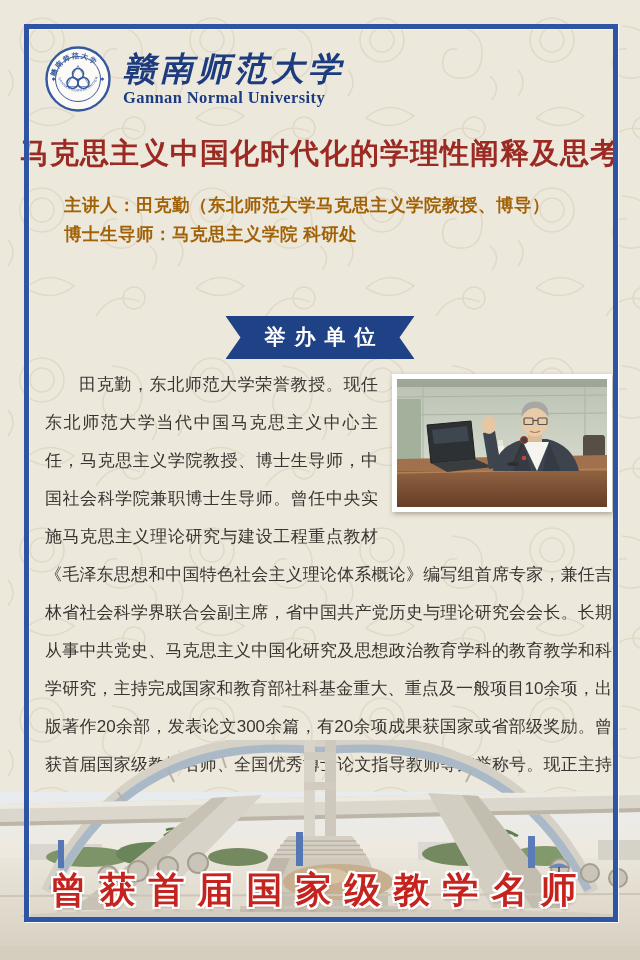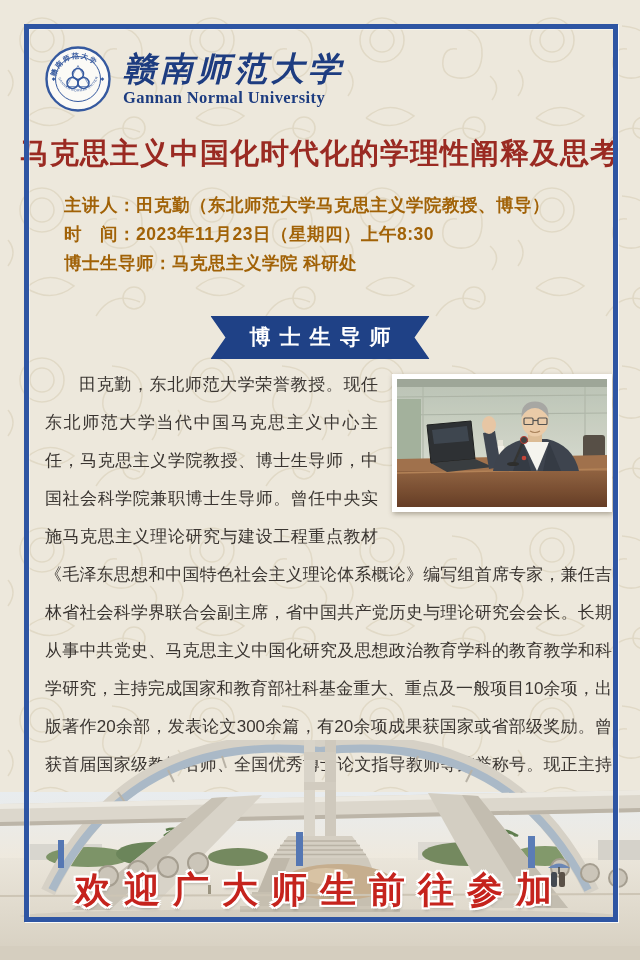--- a/index.html
+++ b/index.html
@@ -116,25 +116,24 @@
   <div class="univ-names">
     <div class="univ-zh">赣南师范大学</div>
     <div class="univ-en">Gannan Normal University</div>
   </div>
 </div>
 
 <div class="title">马克思主义中国化时代化的学理性阐释及思考</div>
 
 <div class="info">
   <div class="info-line">主讲人：田克勤（东北师范大学马克思主义学院教授、博导）</div>
-  <div class="info-line">时　间：2023年11月23日（星期四）上午8:30</div>
   <div class="info-line">博士生导师：马克思主义学院 科研处</div>
 </div>
 
-<div class="banner">博士生导师</div>
+<div class="banner">举办单位</div>
 
 <div class="bio">
   <svg class="speaker-photo" viewBox="0 0 210 128" preserveAspectRatio="none" xmlns="http://www.w3.org/2000/svg">
     <defs>
       <linearGradient id="wall" x1="0" y1="0" x2="0" y2="1">
         <stop offset="0" stop-color="#b7c0b3"></stop>
           <stop offset="1" stop-color="#d6dacf"></stop>
       </linearGradient>
       <linearGradient id="desk" x1="0" y1="0" x2="0" y2="1">
         <stop offset="0" stop-color="#8a5a38"></stop>
@@ -280,15 +279,15 @@
   <path d="M548 128 q11 -9 22 0 z" fill="#6c87b5"></path>
   <line x1="559" y1="127" x2="559" y2="134" stroke="#444" stroke-width="1.5"></line>
   <rect x="551" y="132" width="6" height="15" rx="2" fill="#444a52"></rect>
   <rect x="559" y="132" width="6" height="15" rx="2" fill="#5a5148"></rect>
 
   <ellipse cx="320" cy="176" rx="300" ry="7" fill="#000000" opacity="0.05"></ellipse>
   <rect x="0" y="206" width="640" height="14" fill="#d5cebf"></rect>
   <line x1="0" y1="156" x2="640" y2="154" stroke="#cdc5b5" stroke-width="2"></line>
 </svg>
 
-<div class="welcome">欢迎广大师生前往参加</div>
+<div class="welcome">曾获首届国家级教学名师</div>
 
 <div class="frame"></div>
 
 </body></html>

